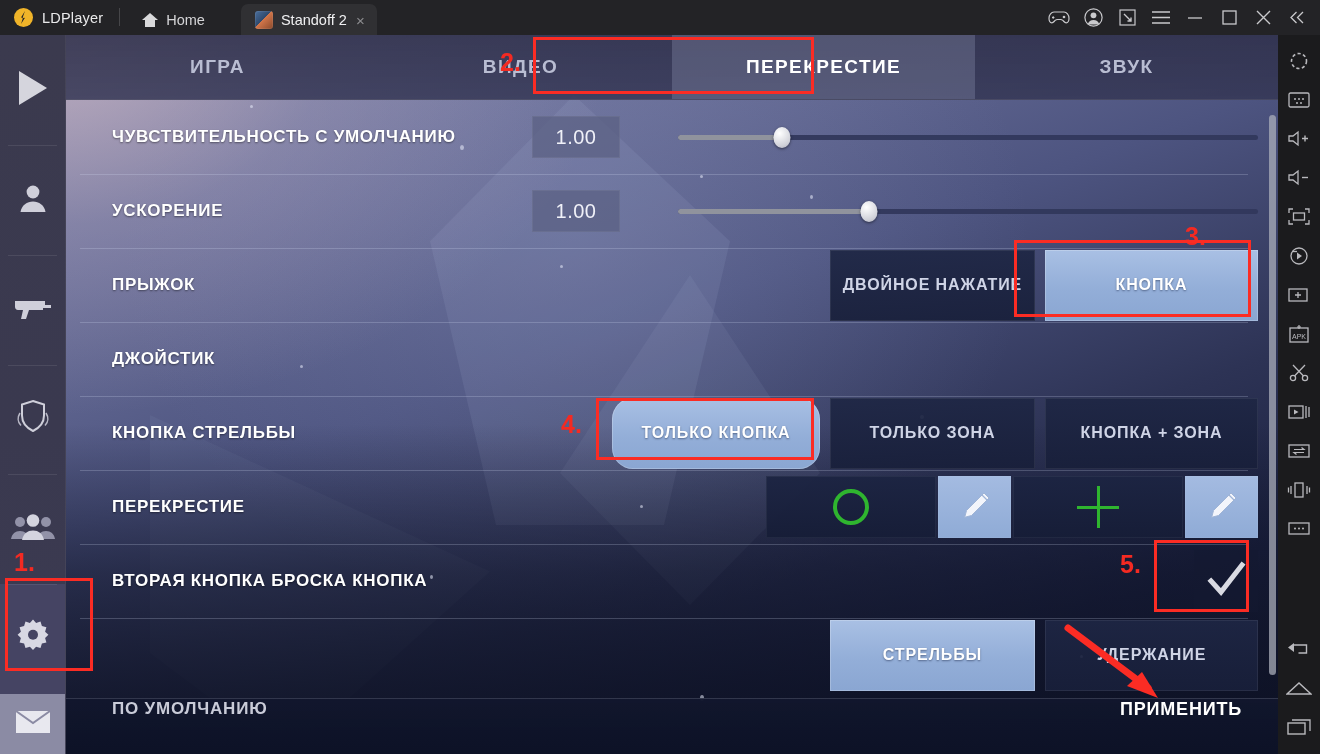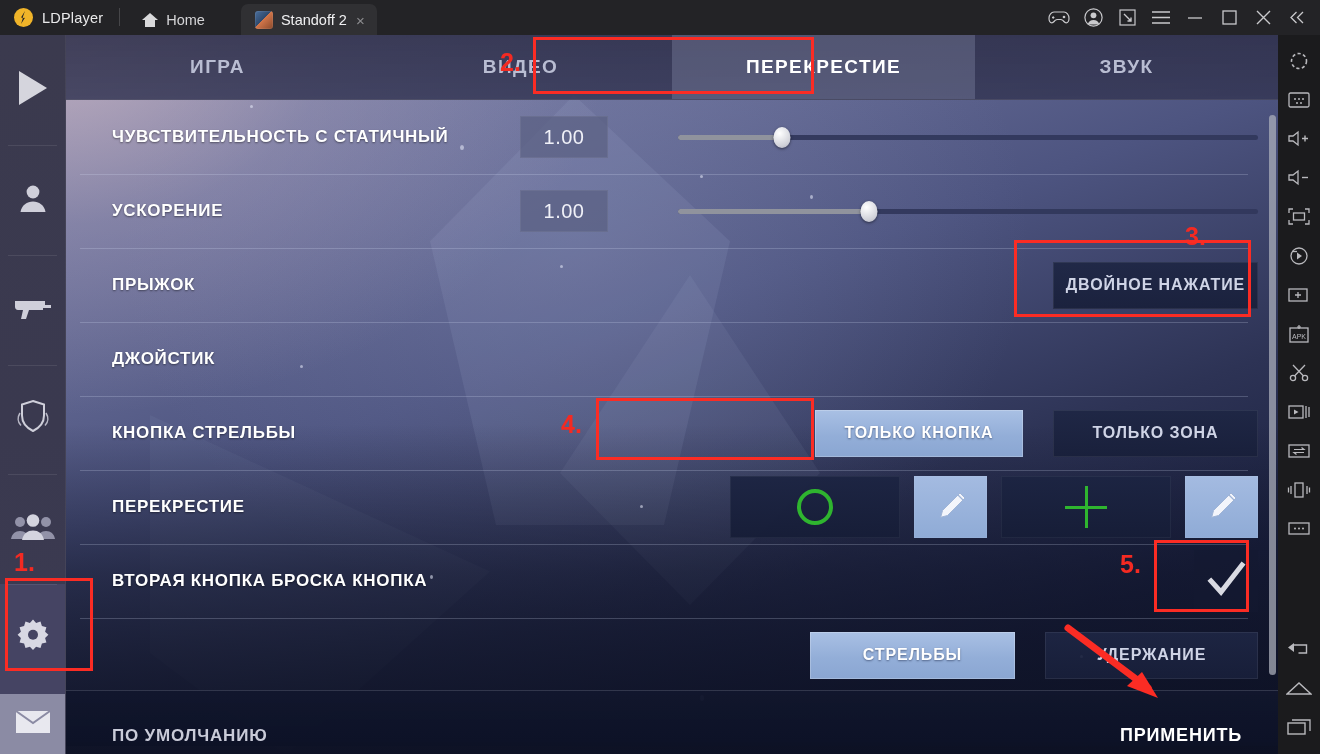--- a/index.html
+++ b/index.html
@@ -154,21 +154,21 @@
   }
   .row + .row::before {
     content: ""; position: absolute; left: 14px; right: 10px; top: 0;
     height: 1px; background: rgba(220,226,250,.22);
   }
   .row-label {
     color: #ffffff; font-size: 17px; font-weight: bold; letter-spacing: .7px;
     padding-left: 46px; white-space: nowrap;
     text-shadow: 0 1px 2px rgba(0,0,0,.45);
   }
-  .row-ctl { margin-left: auto; display: flex; align-items: center; gap: 12px; }
+  .row-ctl { margin-left: auto; display: flex; align-items: center; gap: 0; }
 
   
   .valbox {
     width: 88px; height: 42px; background: rgba(90,95,130,.72);
     display: flex; align-items: center; justify-content: center;
     color: #f0f1f8; font-size: 20px; letter-spacing: .5px;
     box-shadow: inset 0 0 0 1px rgba(255,255,255,.06);
   }
   .slider { position: relative; width: 580px; height: 42px; margin-left: 58px; }
   .strack {
@@ -180,34 +180,34 @@
     background: rgba(150,152,160,.95); border-radius: 3px;
   }
   .sknob {
     position: absolute; top: 11px; width: 17px; height: 21px; border-radius: 50%;
     background: radial-gradient(circle at 35% 30%, #ffffff, #cfd0d8 70%, #a9aab4 100%);
     box-shadow: 0 1px 3px rgba(0,0,0,.5); transform: translateX(-50%);
   }
 
   
   .opt {
-    height: 47px; display: flex; align-items: center; justify-content: center;
+    height: 71px; display: flex; align-items: center; justify-content: center;
     color: #cfd4e6; font-size: 16px; font-weight: bold; letter-spacing: .9px;
     background: linear-gradient(to bottom, rgba(30,38,68,.92), rgba(24,31,58,.92));
     box-shadow: inset 0 0 0 1px rgba(255,255,255,.07);
-    margin-left: 18px; white-space: nowrap;
+    margin-left: 10px; white-space: nowrap;
   }
   .opt.on {
     background: linear-gradient(to bottom, #a9c0e4 0%, #93aed8 55%, #8aa6d2 100%);
     color: #ffffff; text-shadow: 0 1px 2px rgba(20,30,60,.5);
     box-shadow: inset 0 0 0 1px rgba(255,255,255,.22);
   }
   .opt.w205 { width: 205px; }
   .opt.w213 { width: 213px; }
-  .opt.w208 { width: 208px; }
+  .opt.w208 { width: 208px; border-radius: 21px; }
 
   
   .ch-cell {
     width: 170px; height: 62px; display: flex; align-items: center; justify-content: center;
     background: linear-gradient(to bottom, rgba(28,36,66,.94), rgba(22,29,55,.94));
     box-shadow: inset 0 0 0 1px rgba(255,255,255,.05); margin-left: 2px;
   }
   .ch-cell.pencil {
     width: 73px;
     background: linear-gradient(to bottom, #a4bbe1 0%, #8fabd6 100%);
@@ -219,22 +219,22 @@
   .cross::after { top: 23px; left: 3px; height: 3px; width: 42px; }
 
   
   .chk {
     width: 64px; height: 62px; display: flex; align-items: center; justify-content: center;
     background: rgba(20,26,50,.55);
   }
 
   
   .bottombar {
-    position: absolute; left: 0; right: 0; bottom: 8px; height: 56px;
-    display: flex; align-items: flex-end;
+    position: absolute; left: 0; right: 0; bottom: 0; height: 56px;
+    display: flex; align-items: flex-start;
     background: linear-gradient(to bottom, rgba(17,22,45,.96), rgba(13,18,38,.99));
     border-top: 1px solid rgba(220,226,250,.18);
   }
   .bb-default {
     color: #c9cbd8; font-size: 17px; font-weight: bold; letter-spacing: .8px;
     padding-left: 46px;
   }
   .bb-apply {
     margin-left: auto; margin-right: 36px;
     color: #ffffff; font-size: 18px; font-weight: bold; letter-spacing: .8px;
@@ -424,21 +424,21 @@
       <div class="tabs-row">
         <div class="gtab">ИГРА</div>
         <div class="gtab">ВИДЕО</div>
         <div class="gtab active">ПЕРЕКРЕСТИЕ</div>
         <div class="gtab">ЗВУК</div>
       </div>
 
       <div class="rows">
 
         <div class="row">
-          <div class="row-label">ЧУВСТВИТЕЛЬНОСТЬ С СТАТИЧНЫЙ</div>
+          <div class="row-label">ЧУВСТВИТЕЛЬНОСТЬ С УМОЛЧАНИЮ</div>
           <div class="row-ctl">
             <div class="valbox">1.00</div>
             <div class="slider">
               <div class="strack"></div>
               <div class="sfill" style="width:18%"></div>
               <div class="sknob" style="left:18%"></div>
             </div>
           </div>
         </div>
 
@@ -451,32 +451,34 @@
               <div class="sfill" style="width:33%"></div>
               <div class="sknob" style="left:33%"></div>
             </div>
           </div>
         </div>
 
         <div class="row">
           <div class="row-label">ПРЫЖОК</div>
           <div class="row-ctl">
             <div class="opt w205">ДВОЙНОЕ НАЖАТИЕ</div>
+            <div class="opt w213 on">КНОПКА</div>
           </div>
         </div>
 
         <div class="row">
           <div class="row-label">ДЖОЙСТИК</div>
         </div>
 
         <div class="row">
           <div class="row-label">КНОПКА СТРЕЛЬБЫ</div>
           <div class="row-ctl">
             <div class="opt w208 on">ТОЛЬКО КНОПКА</div>
             <div class="opt w205">ТОЛЬКО ЗОНА</div>
+            <div class="opt w213">КНОПКА + ЗОНА</div>
           </div>
         </div>
 
         <div class="row">
           <div class="row-label">ПЕРЕКРЕСТИЕ</div>
           <div class="row-ctl">
             <div class="ch-cell">
               <span class="ring"></span>
             </div>
             <div class="ch-cell pencil">

